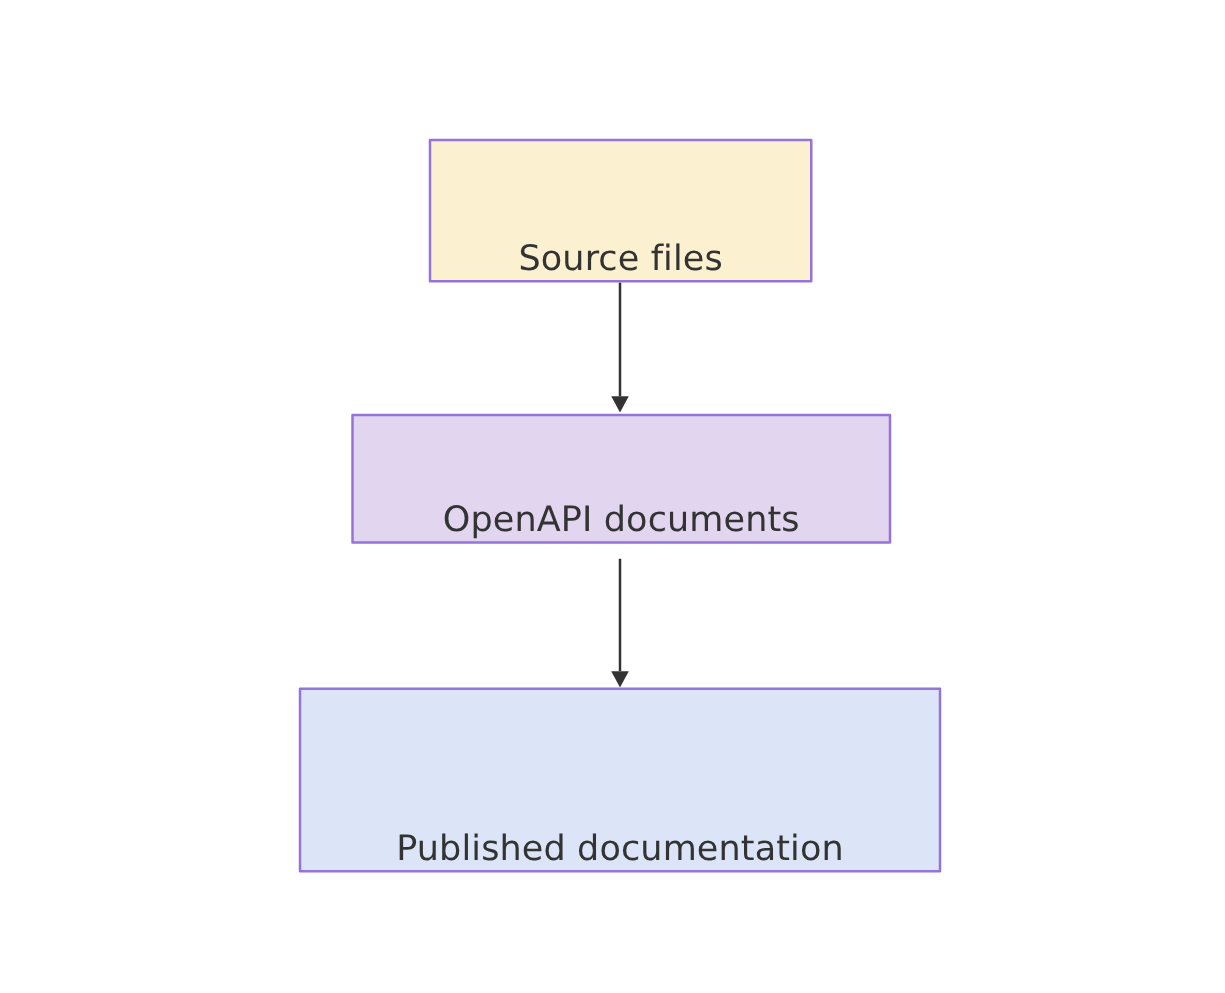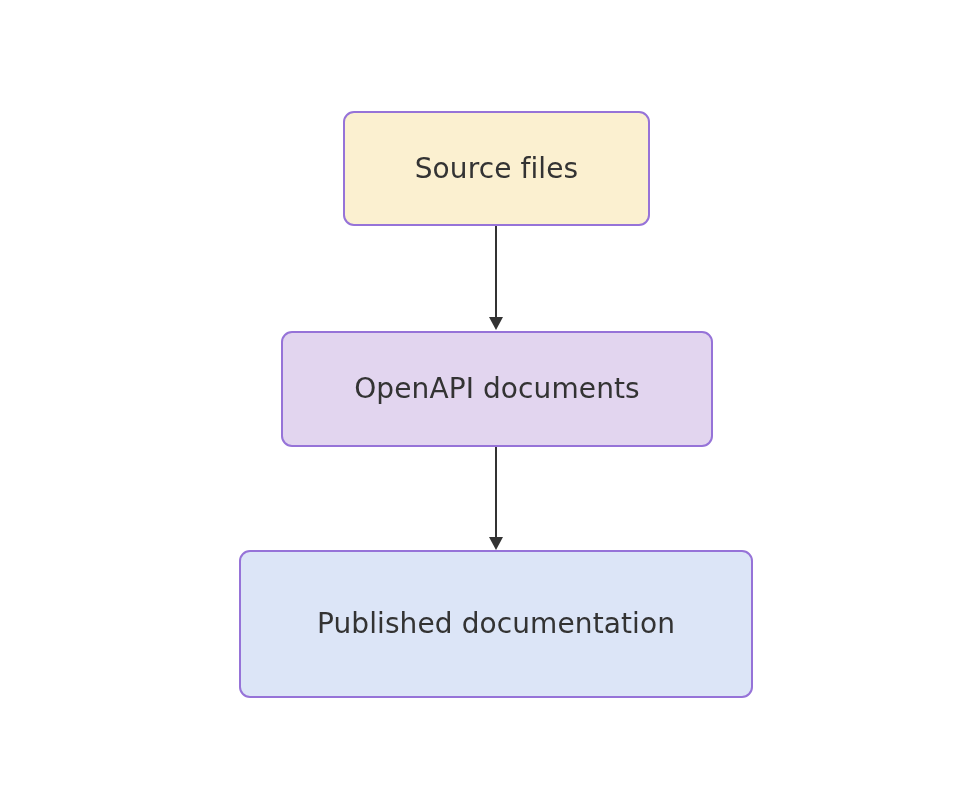--- a/index.html
+++ b/index.html
@@ -16,43 +16,43 @@
   #canvas {
     position: relative;
     width: 980px;
     height: 794px;
     background: #ffffff;
   }
   .flow-node {
     position: absolute;
     box-sizing: border-box;
     border: 2px solid #9673d8;
-    border-radius: 11px;
+    border-radius: 1px;
     display: flex;
-    align-items: center;
+    align-items: flex-end;
     justify-content: center;
     color: #333333;
     font-size: 28px;
     font-weight: 400;
     letter-spacing: 0.1px;
     line-height: 1.2;
     white-space: nowrap;
   }
   .node-source {
     left: 343px;
     top: 111px;
     width: 307px;
     height: 115px;
     background: #fbf0d0;
   }
   .node-openapi {
     left: 281px;
     top: 331px;
     width: 432px;
-    height: 116px;
+    height: 104px;
     background: #e2d5ef;
   }
   .node-published {
     left: 239px;
     top: 550px;
     width: 514px;
     height: 148px;
     background: #dce5f7;
   }
   .edge-layer {

